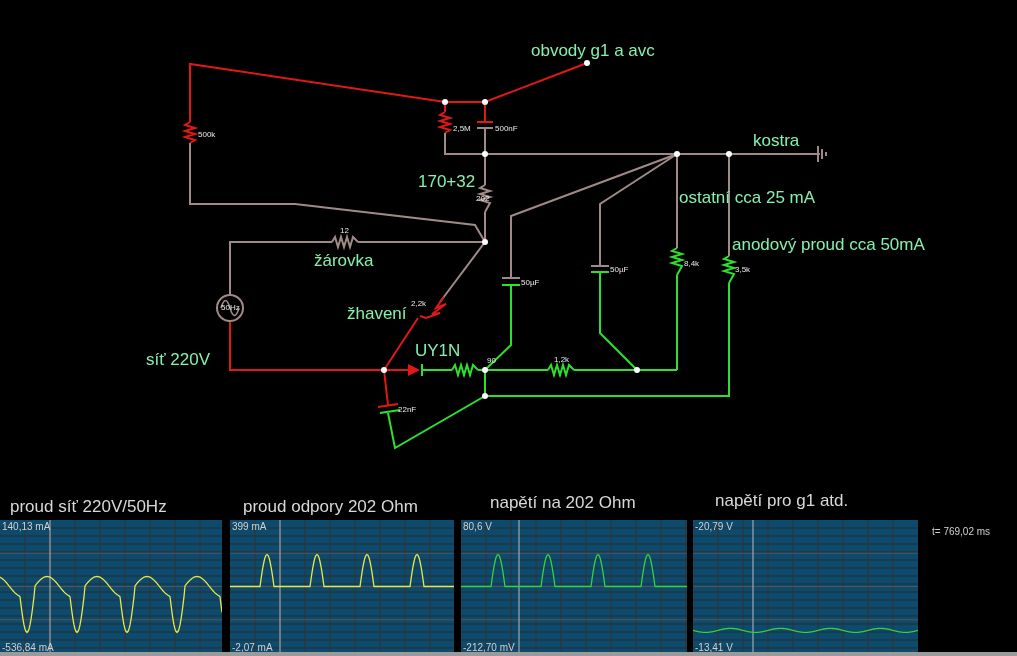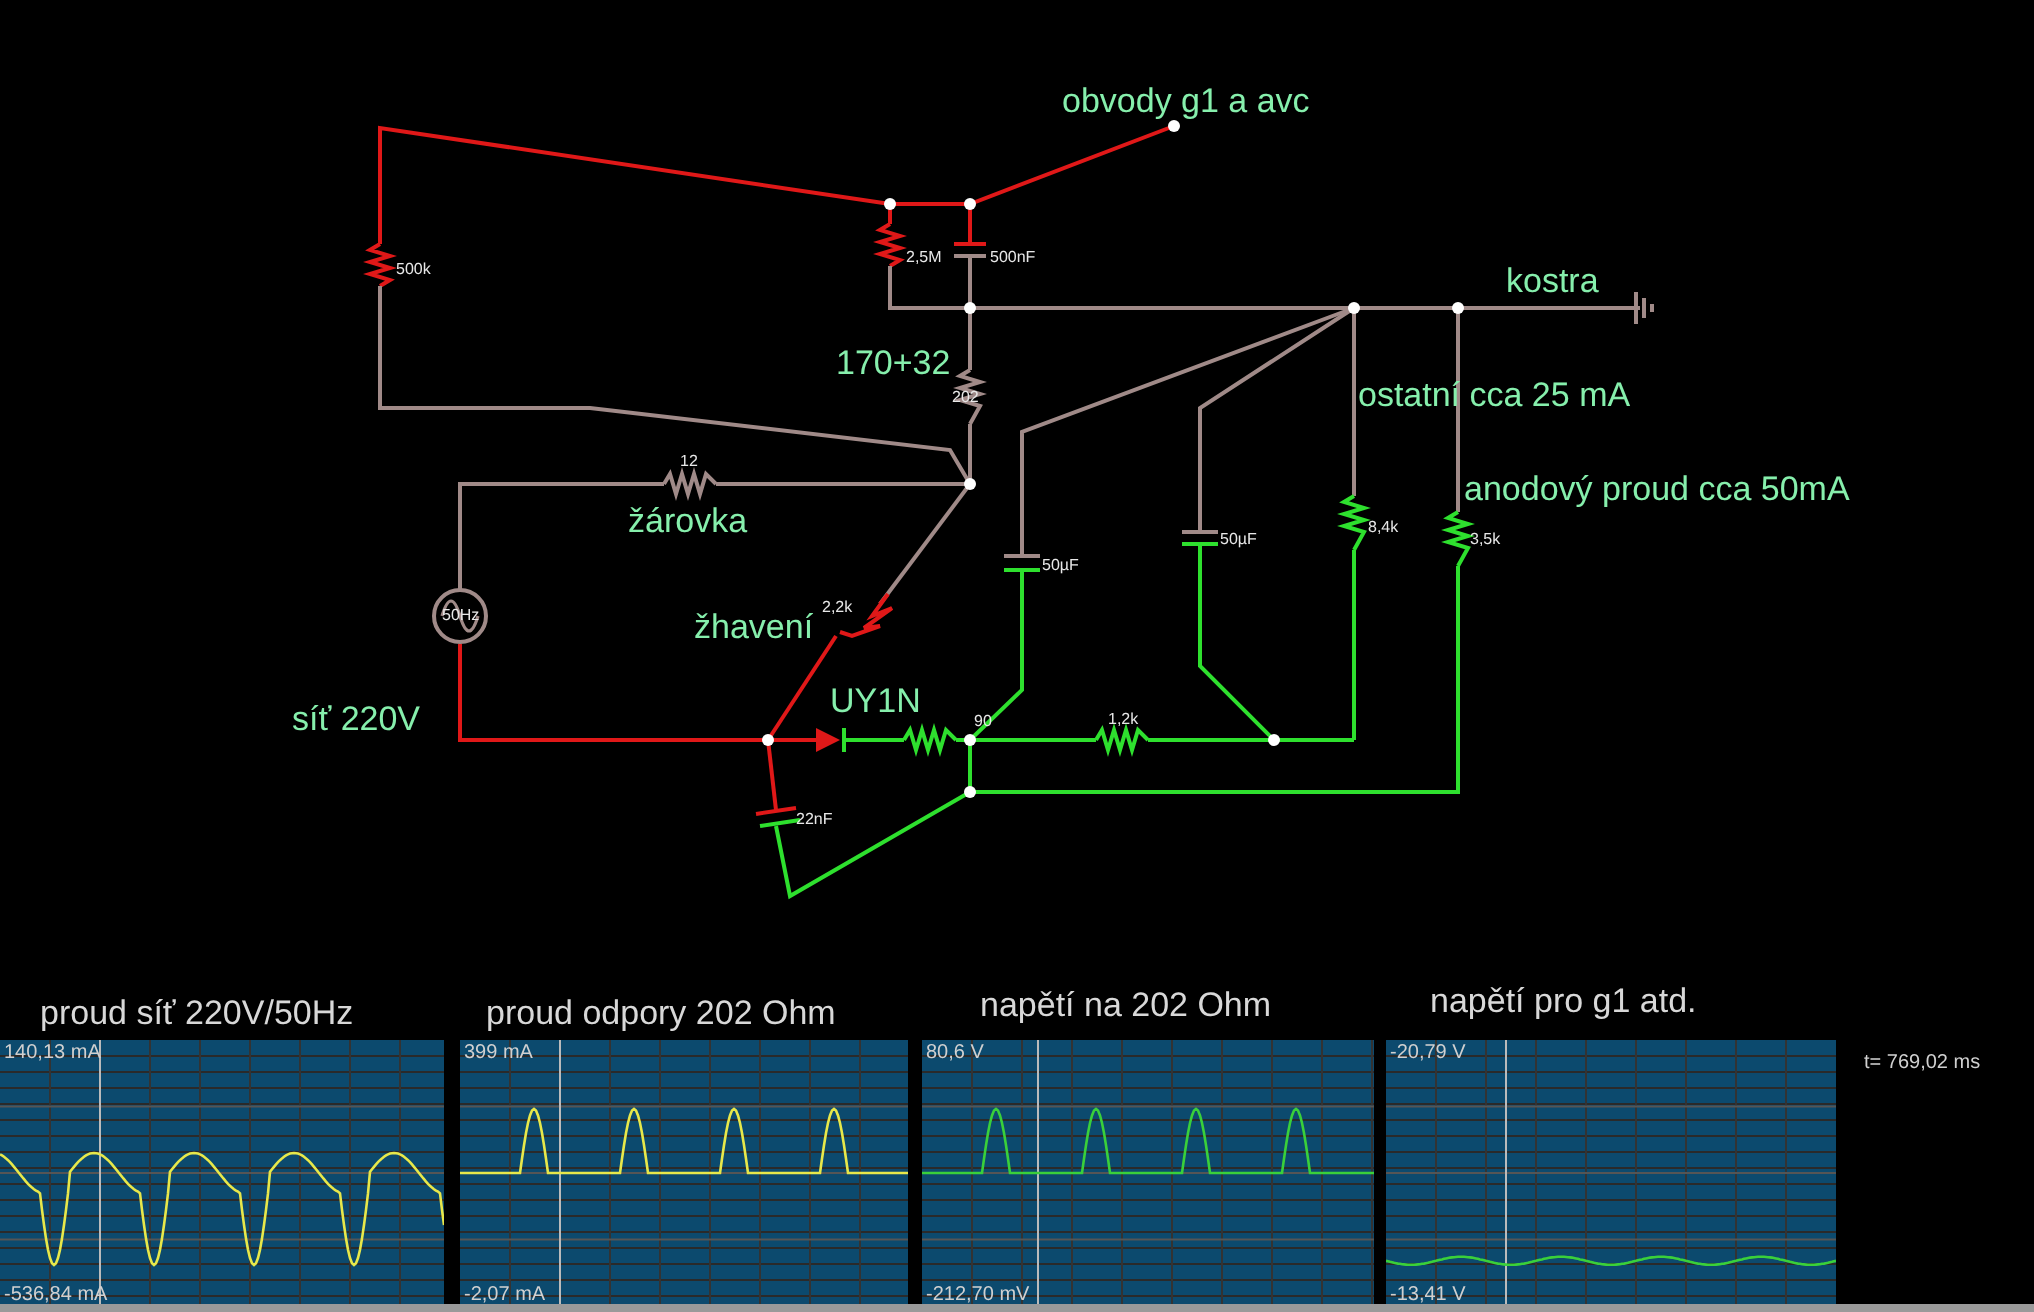--- a/index.html
+++ b/index.html
@@ -137,21 +137,21 @@
 <div class="small" style="left:194px;top:303px;padding-left:27px;">50Hz</div>
 <div class="small" style="left:411px;top:299px;">2,2k</div>
 <div class="small" style="left:460px;top:356px;margin-left:27px;">90</div>
 <div class="small" style="left:398px;top:405px;">22nF</div>
 <div class="small" style="left:521px;top:278px;">50µF</div>
 <div class="small" style="left:610px;top:265px;">50µF</div>
 <div class="small" style="left:554px;top:355px;">1,2k</div>
 <div class="small" style="left:684px;top:259px;">8,4k</div>
 <div class="small" style="left:735px;top:265px;">3,5k</div>
 
-<div class="scope-title" style="left:20px;top:497px;">proud síť 220V/50Hz</div>
+<div class="scope-title" style="left:10px;top:497px;">proud síť 220V/50Hz</div>
 <div class="scope-title" style="left:243px;top:497px;">proud odpory 202 Ohm</div>
 <div class="scope-title" style="left:490px;top:493px;">napětí na 202 Ohm</div>
 <div class="scope-title" style="left:715px;top:491px;">napětí pro g1 atd.</div>
 
 <div class="scope" style="left:0;width:222px;">
   <svg id="sc0" width="222" height="133">
       <g>
         <line x1="0" y1="8" x2="222" y2="8" stroke="#2a2a2a" stroke-width="1"></line>
         <line x1="0" y1="16" x2="222" y2="16" stroke="#2a2a2a" stroke-width="1"></line>
         <line x1="0" y1="24" x2="222" y2="24" stroke="#2a2a2a" stroke-width="1"></line>

